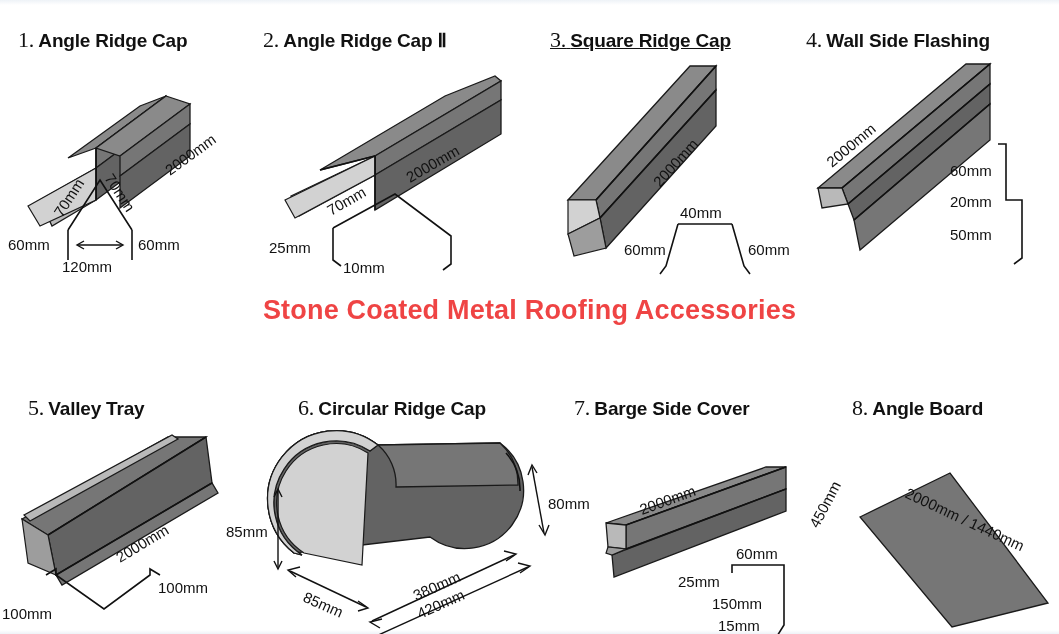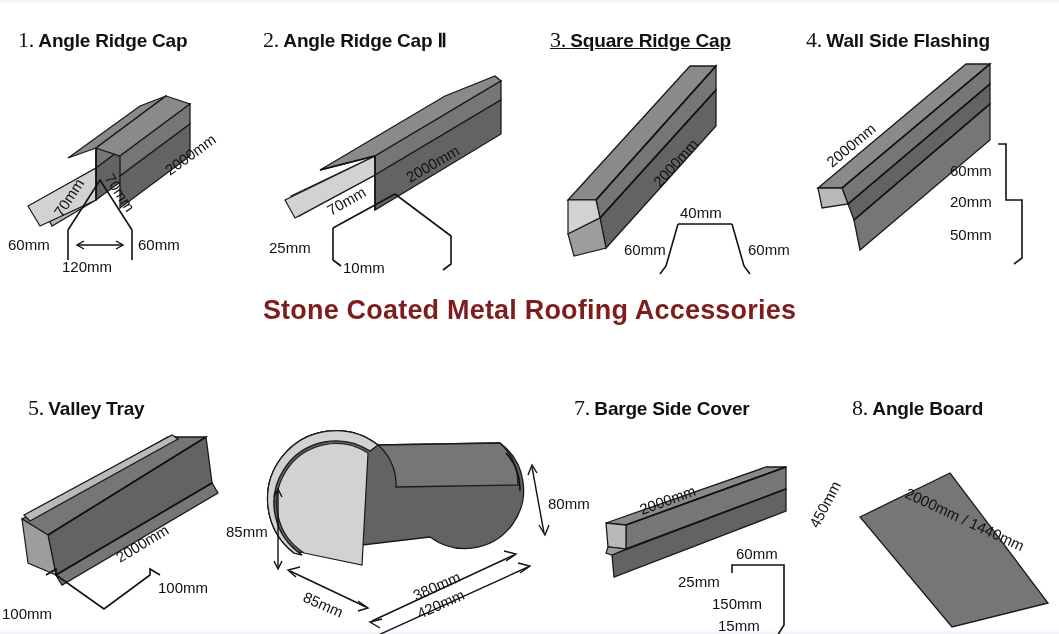--- a/index.html
+++ b/index.html
@@ -32,21 +32,21 @@
     font-family:"Liberation Serif", serif;
     color:#111;
   }
   .item-name{font-size:19px;margin-top:48px;}
   .center-title{
     position:absolute;
     left:0;top:295px;width:1059px;
     text-align:center;
     font-size:27px;
     font-weight:bold;
-    color:#7f1d1d;
+    color:#ef4444;
     letter-spacing:0.2px;
   }
   svg{display:block;overflow:visible;}
   .dim{
     font-family:"Liberation Sans", sans-serif;
     font-size:15px;
     fill:#111111;
   }
   .lead{stroke:#111111;stroke-width:1.6;fill:none;}
   .leadT{stroke:#111111;stroke-width:1.4;fill:none;}
@@ -200,20 +200,24 @@
     <text class="dim" transform="translate(120,136) rotate(-31)">2000mm</text>
 
     <polyline class="lead" points="46,148 56,142 56,148 104,182 150,148 150,142 160,148"></polyline>
     <text class="dim" x="2" y="192">100mm</text>
     <text class="dim" x="158" y="166">100mm</text>
   </svg>
 </div>
 
 <div class="cell" style="left:270px;top:385px;width:300px;height:249px;">
 
+  <div class="item-title" style="left:28px;top:10px;">
+    <span class="item-num">6.</span>
+    <span class="item-name">Circular Ridge Cap</span>
+  </div>
 
   <svg width="300" height="210" style="position:absolute;left:0;top:40px;">
 
     <path class="face-dark" d="M 24,128 A 52 52 0 0 1 108,20 L 230,18 A 56 56 0 0 1 160,112 Z"></path>
     <path class="face-mid" d="M 108,20 L 230,18 A 56 56 0 0 1 248,60 L 126,62 A 52 52 0 0 0 108,20 Z"></path>
     <path class="face-lite" d="M 24,128 A 52 52 0 0 1 108,20 L 100,26 A 48 48 0 0 0 32,130 Z"></path>
     <path class="face-pale" d="M 32,130 A 48 48 0 0 1 100,26 L 108,20 A 52 52 0 0 0 24,128 Z"></path>
     <path class="face-pale" d="M 34,128 A 46 46 0 0 1 98,28 L 92,140 Z"></path>
     <path class="lead" d="M 236,28 A 54 54 0 0 1 250,66"></path>
 

